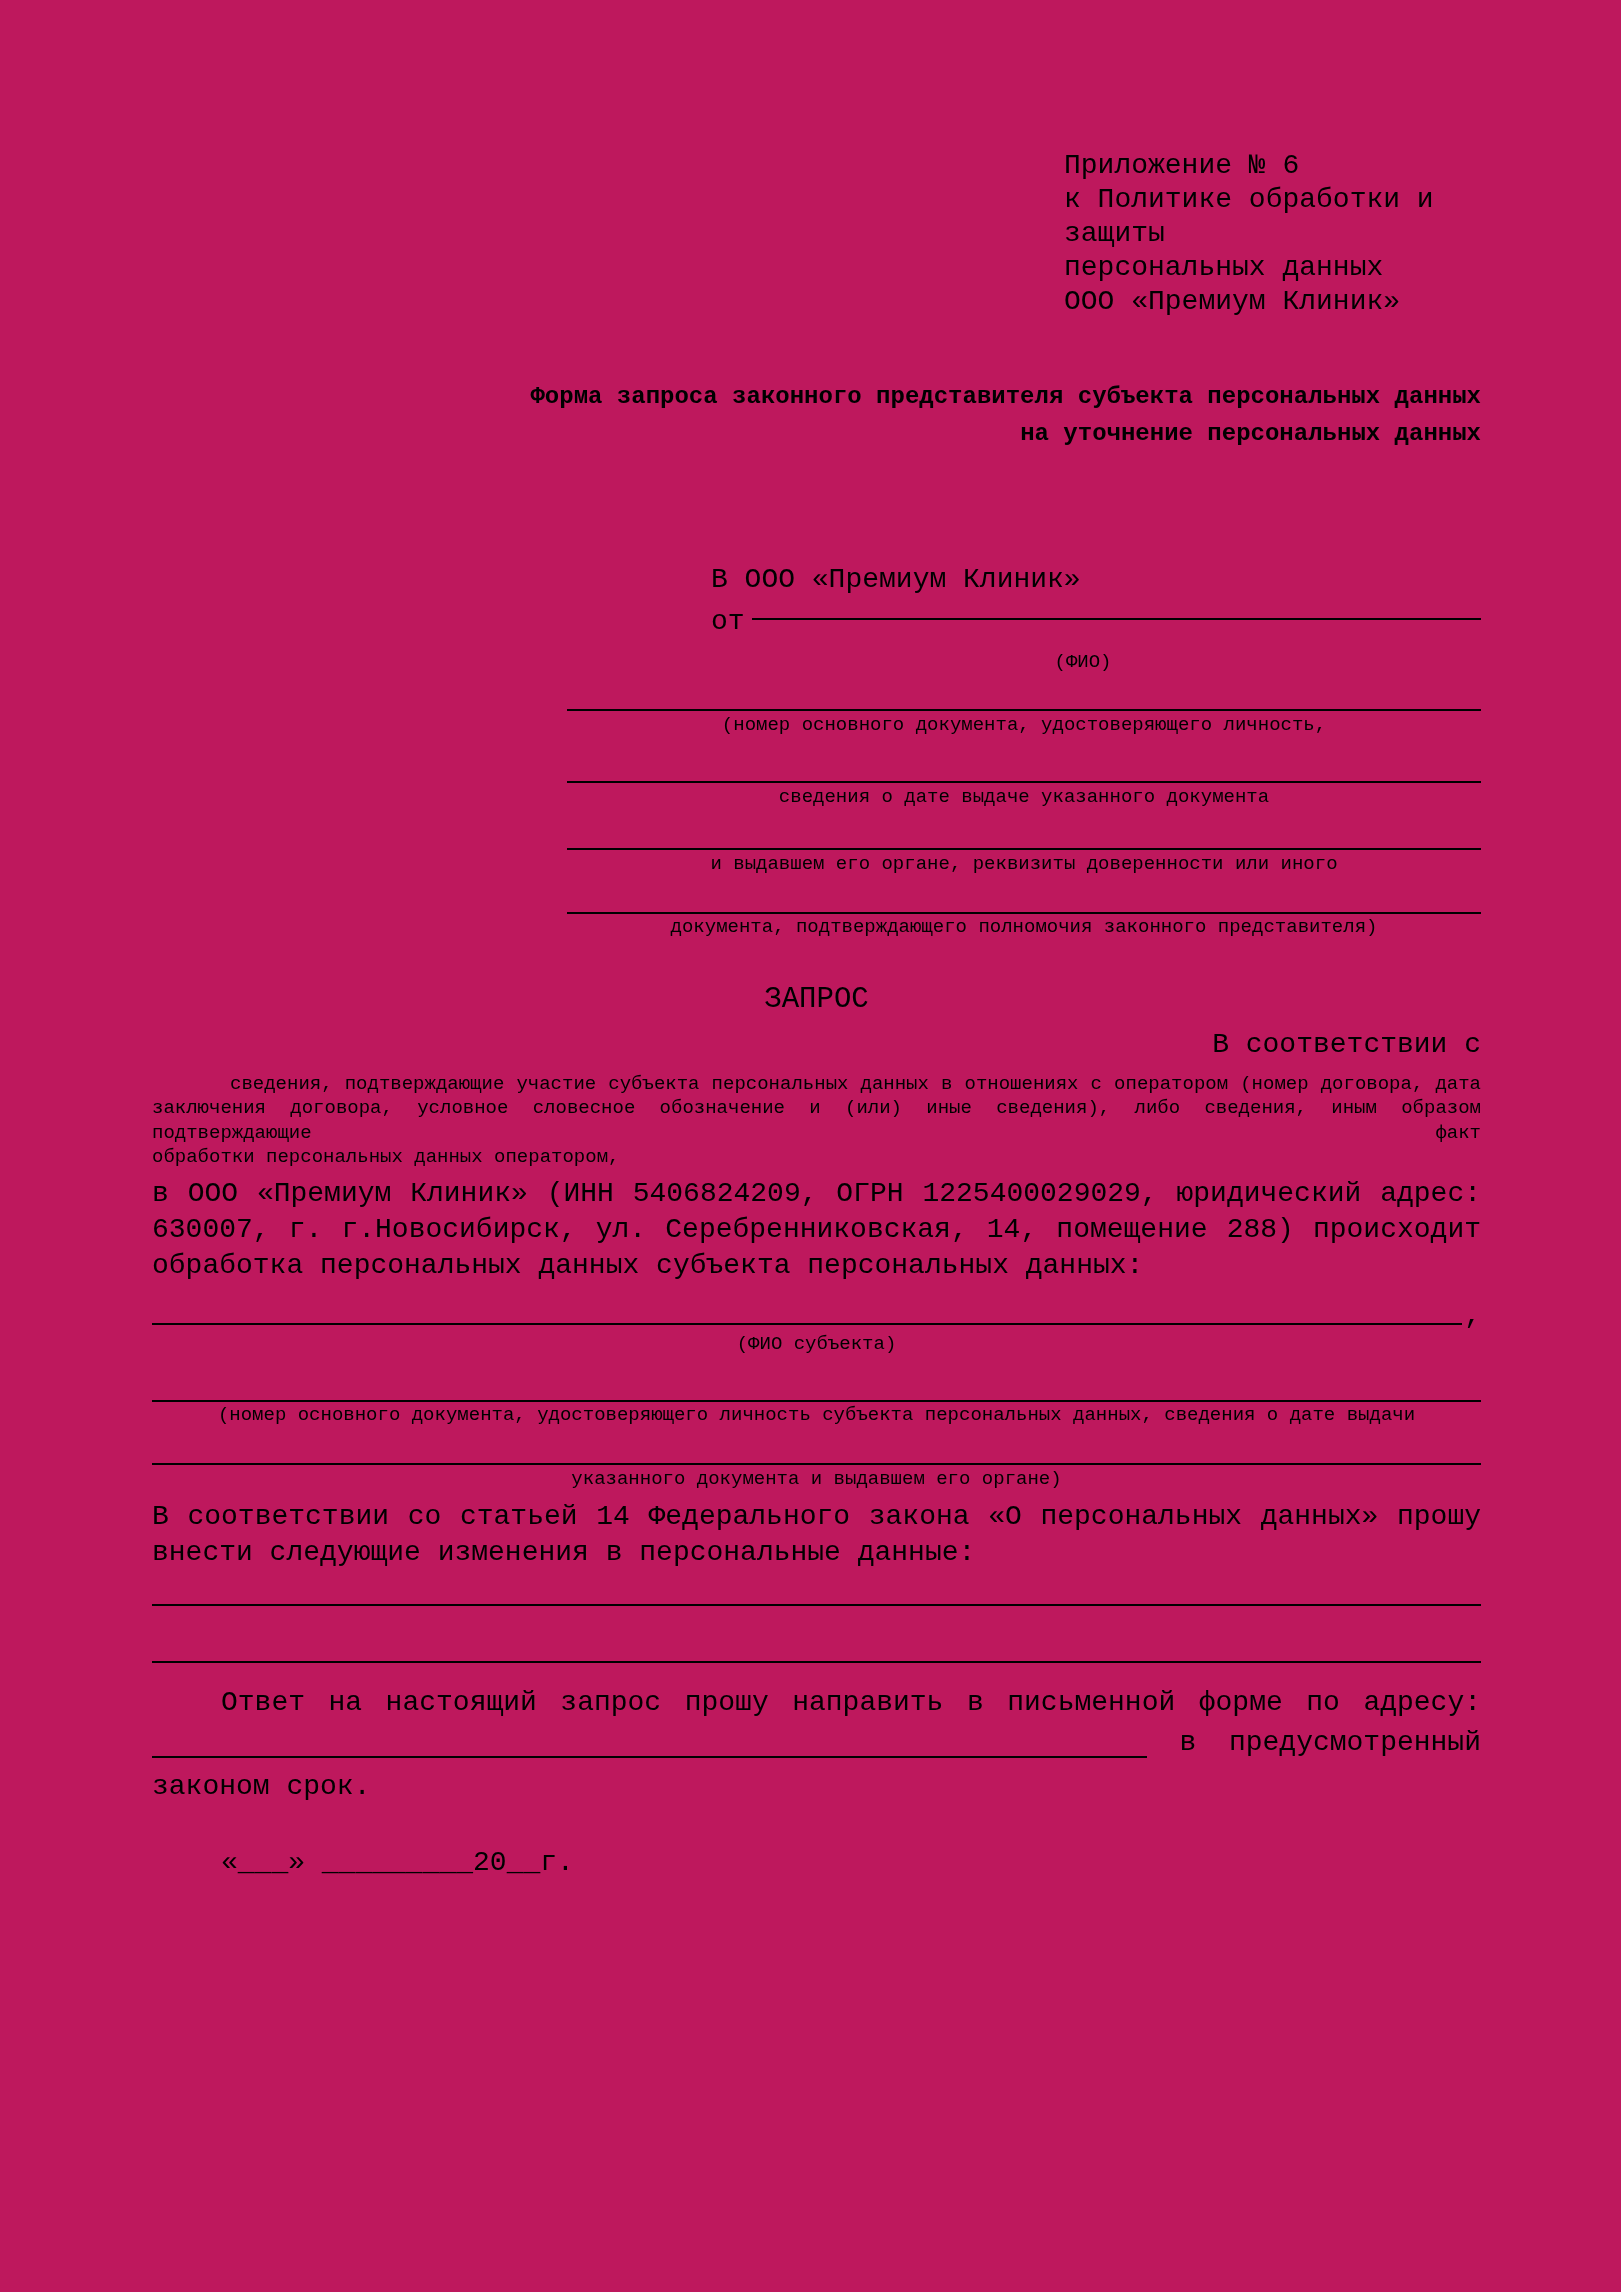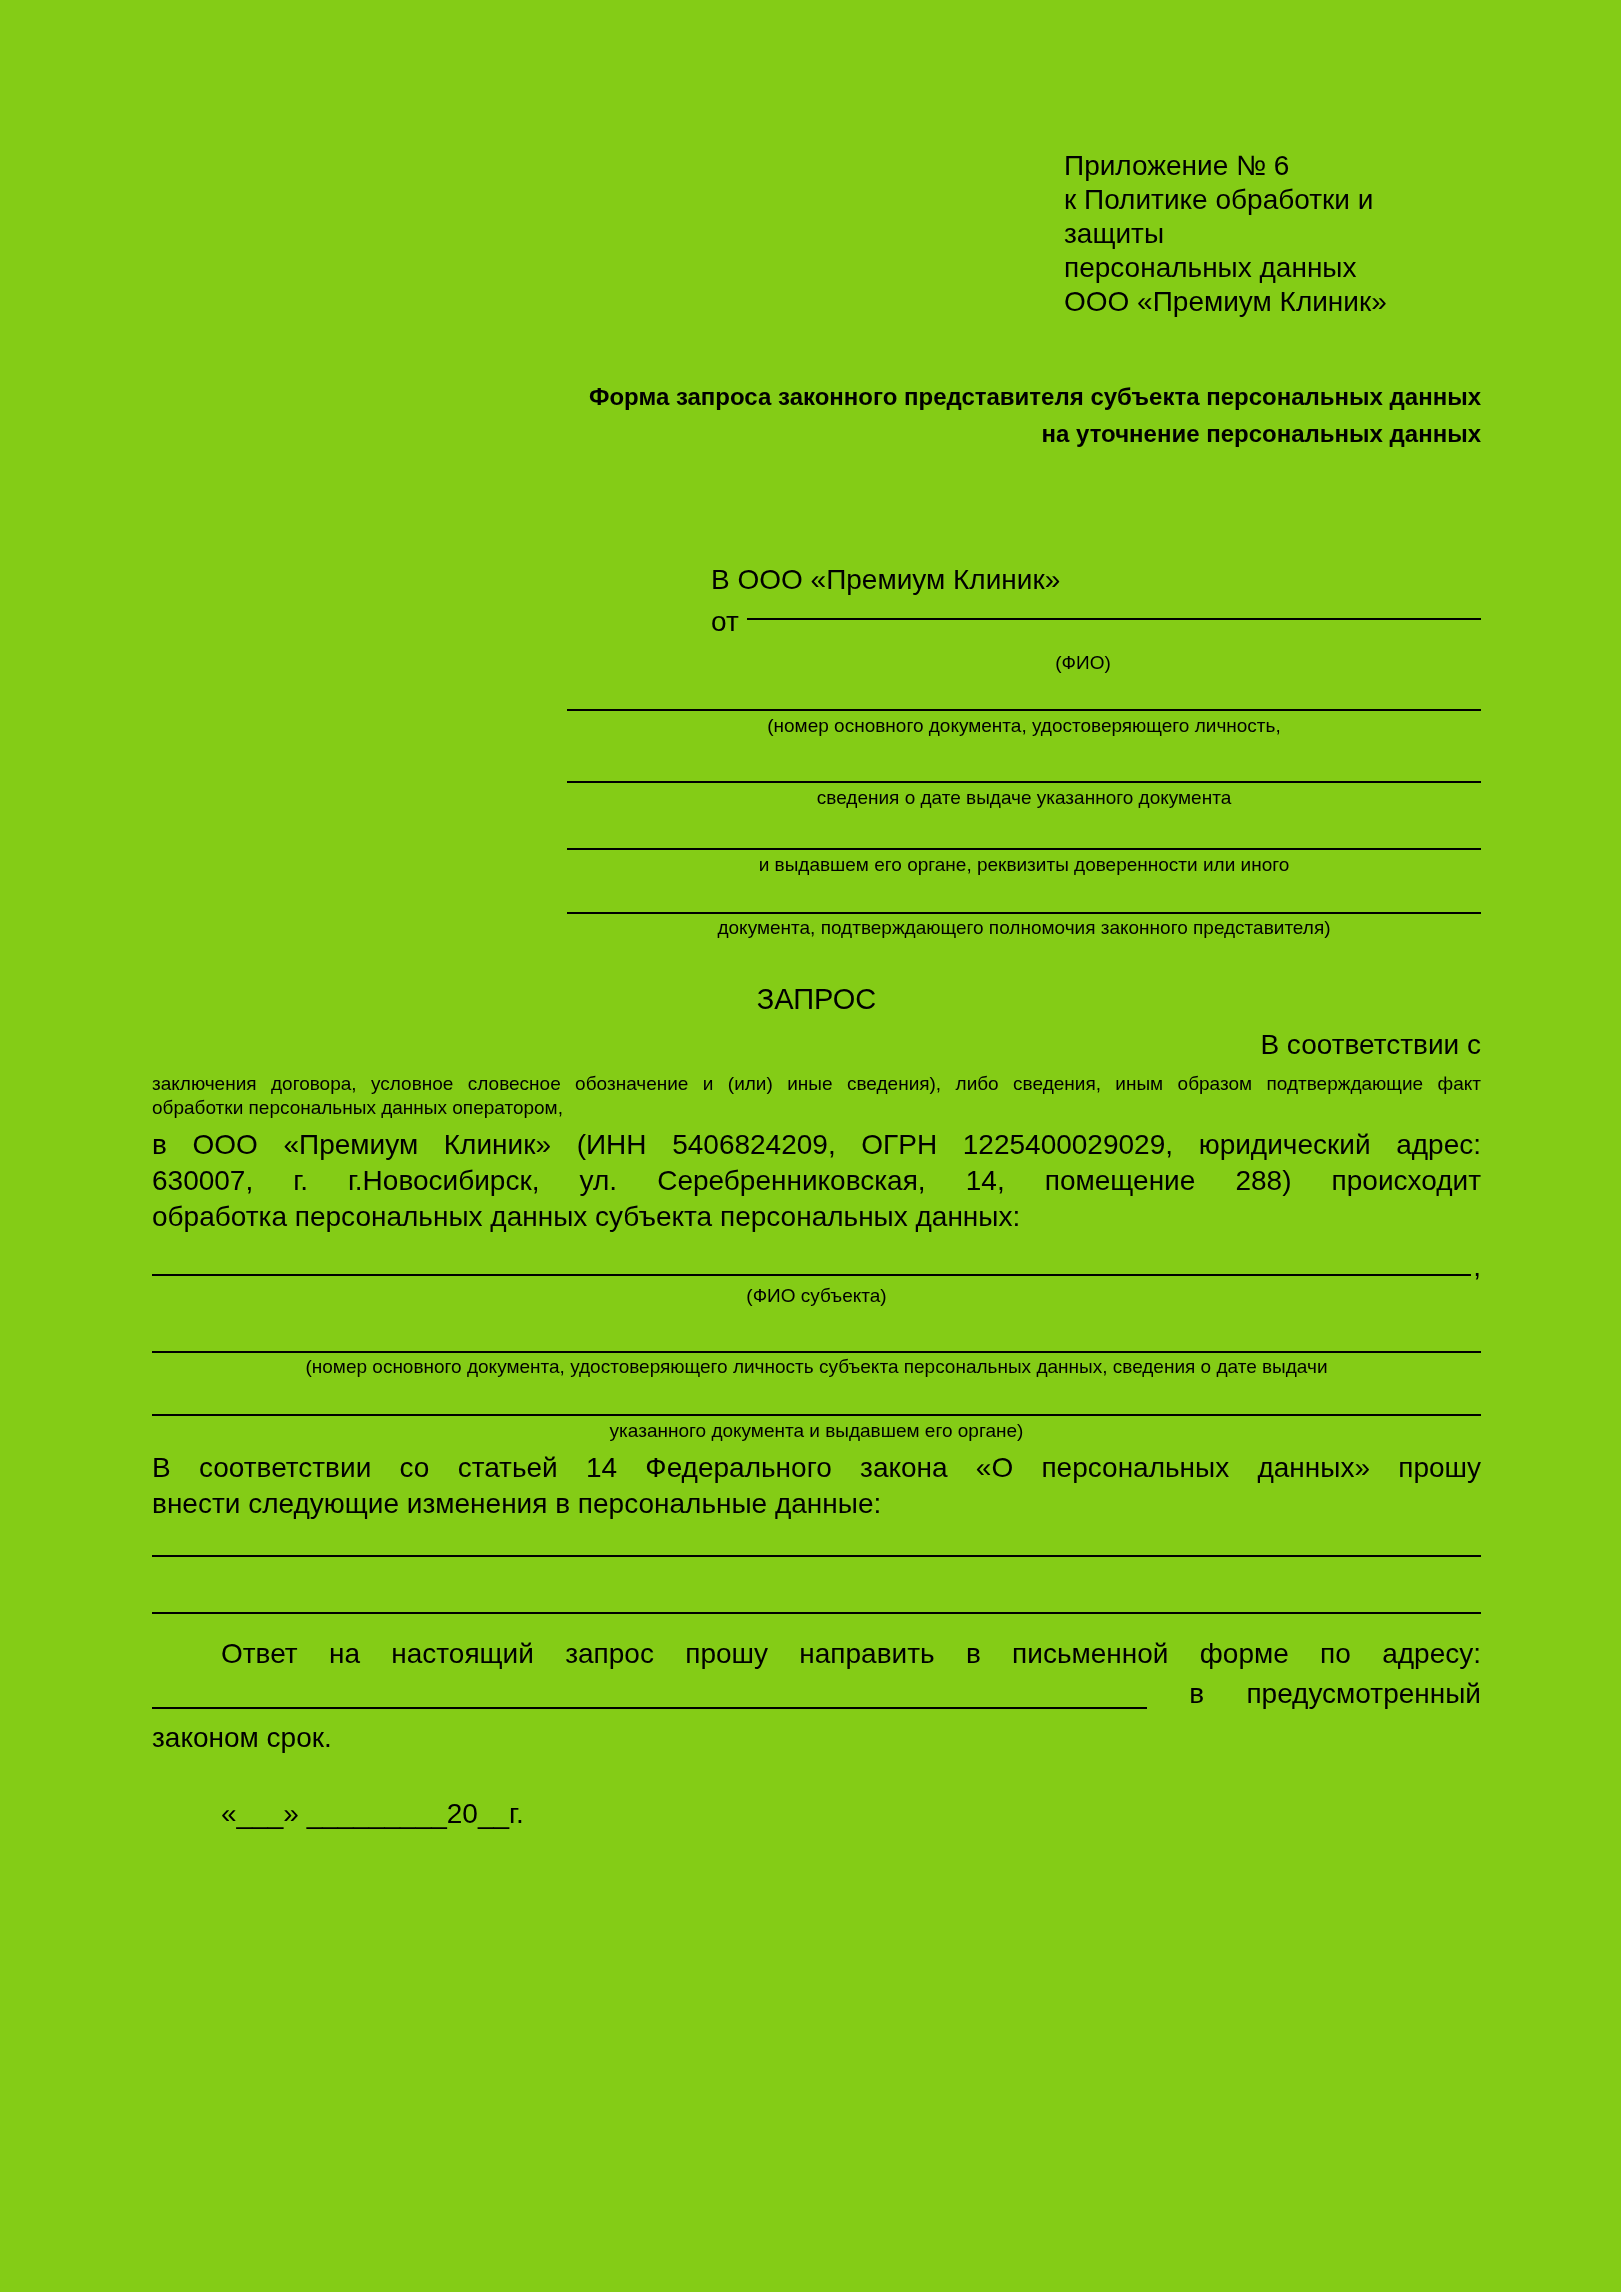--- a/index.html
+++ b/index.html
@@ -1,22 +1,22 @@
 <!DOCTYPE html>
 <html lang="ru"><head>
 <meta charset="utf-8">
 <style>
   * { margin:0; padding:0; box-sizing:border-box; }
   html, body { background:#ffffff; }
   .page {
     position:relative;
     width:1621px; height:2293px;
-    background:#84cc16;
+    background:#be185d;
     color:#000000;
-    font-family:Liberation Sans, sans-serif;
+    font-family:Liberation Mono, monospace;
     overflow:hidden;
   }
   .content { position:absolute; left:152px; top:0; width:1329px; }
 
   
   .header-block { margin-top:149px; margin-left:912px; font-size:28px; line-height:34px; }
 
   
   .title { margin-top:59px; text-align:right; font-weight:bold; font-size:24px; line-height:37px; }
 
@@ -102,20 +102,21 @@
     </div>
 
     <div class="zapros">ЗАПРОС</div>
 
     <div class="intro-line">
       <span class="lbl">В соответствии с</span>
       <span class="fill"></span>
     </div>
 
     <div class="small-cap-block">
+      <div class="jl first">сведения, подтверждающие участие субъекта персональных данных в отношениях с оператором (номер договора, дата</div>
       <div class="jl">заключения договора, условное словесное обозначение и (или) иные сведения), либо сведения, иным образом подтверждающие факт</div>
       <div>обработки персональных данных оператором,</div>
     </div>
 
     <div class="para">
       <div class="jl">в ООО «Премиум Клиник» (ИНН 5406824209, ОГРН 1225400029029, юридический адрес:</div>
       <div class="jl">630007, г. г.Новосибирск, ул. Серебренниковская, 14, помещение 288) происходит</div>
       <div>обработка персональных данных субъекта персональных данных:</div>
     </div>
 

